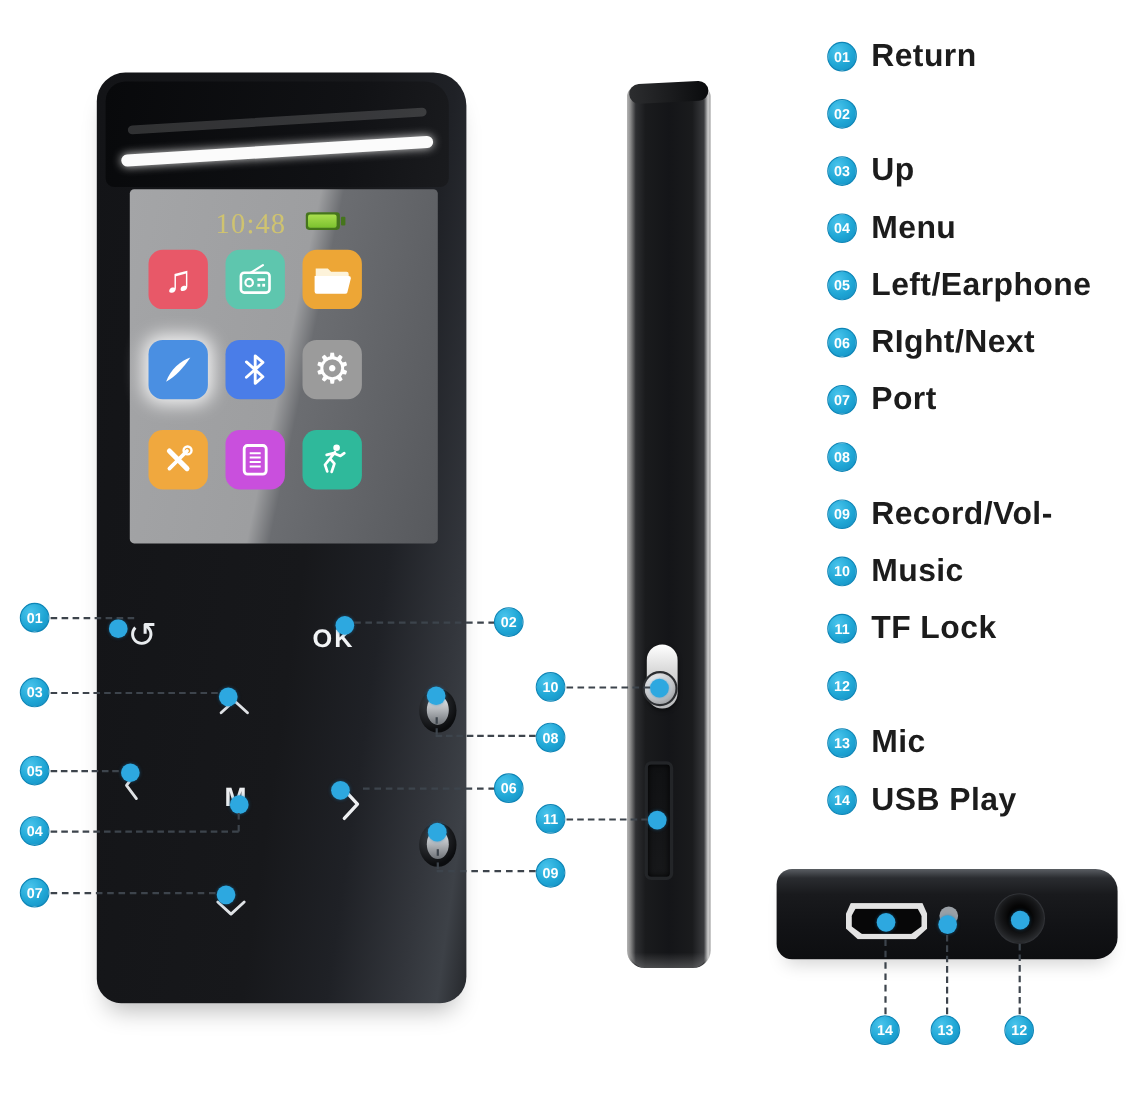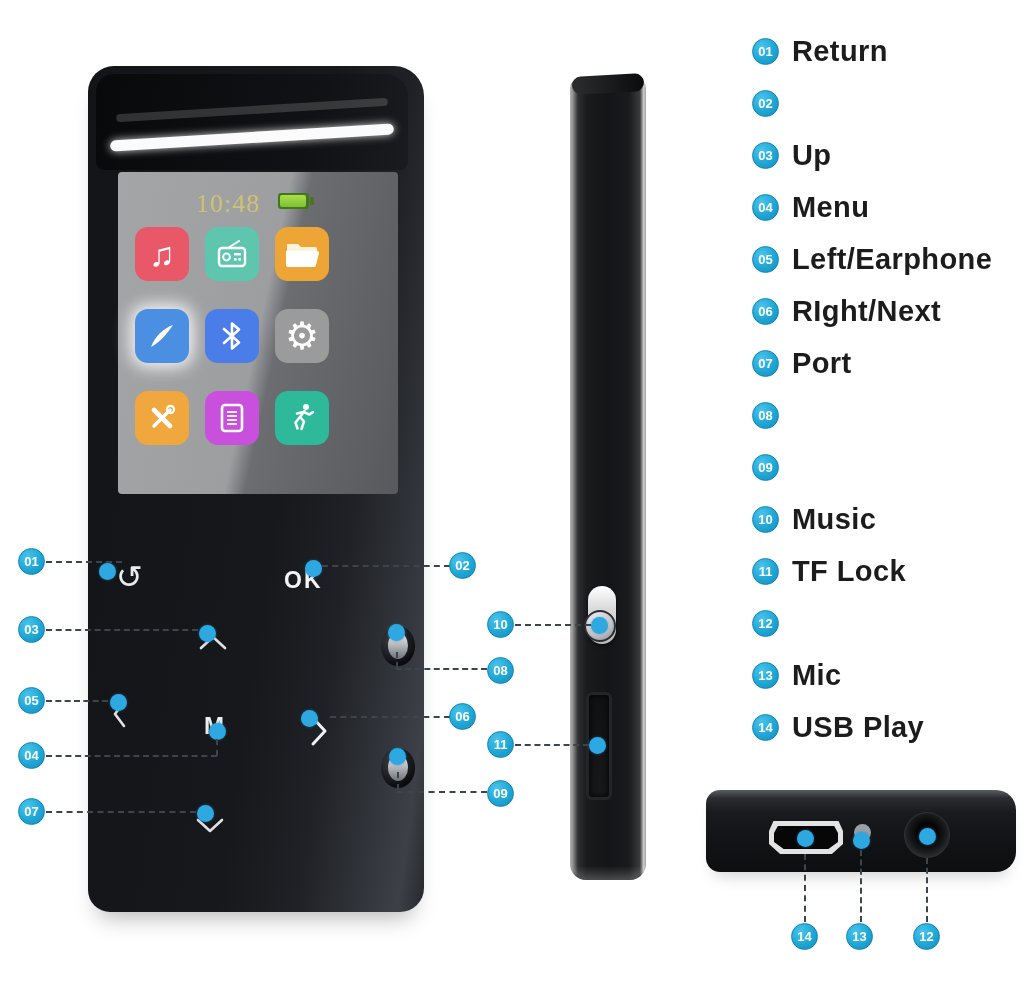--- a/index.html
+++ b/index.html
@@ -278,20 +278,21 @@
       </div>
       <div class="legend-row">
         <span class="badge">07</span>
         <span class="legend-label">Port</span>
       </div>
       <div class="legend-row">
         <span class="badge">08</span>
       </div>
       <div class="legend-row">
         <span class="badge">09</span>
+        <span class="legend-label">Record/Vol-</span>
       </div>
       <div class="legend-row">
         <span class="badge">10</span>
         <span class="legend-label">Music</span>
       </div>
       <div class="legend-row">
         <span class="badge">11</span>
         <span class="legend-label">TF Lock</span>
       </div>
       <div class="legend-row">

